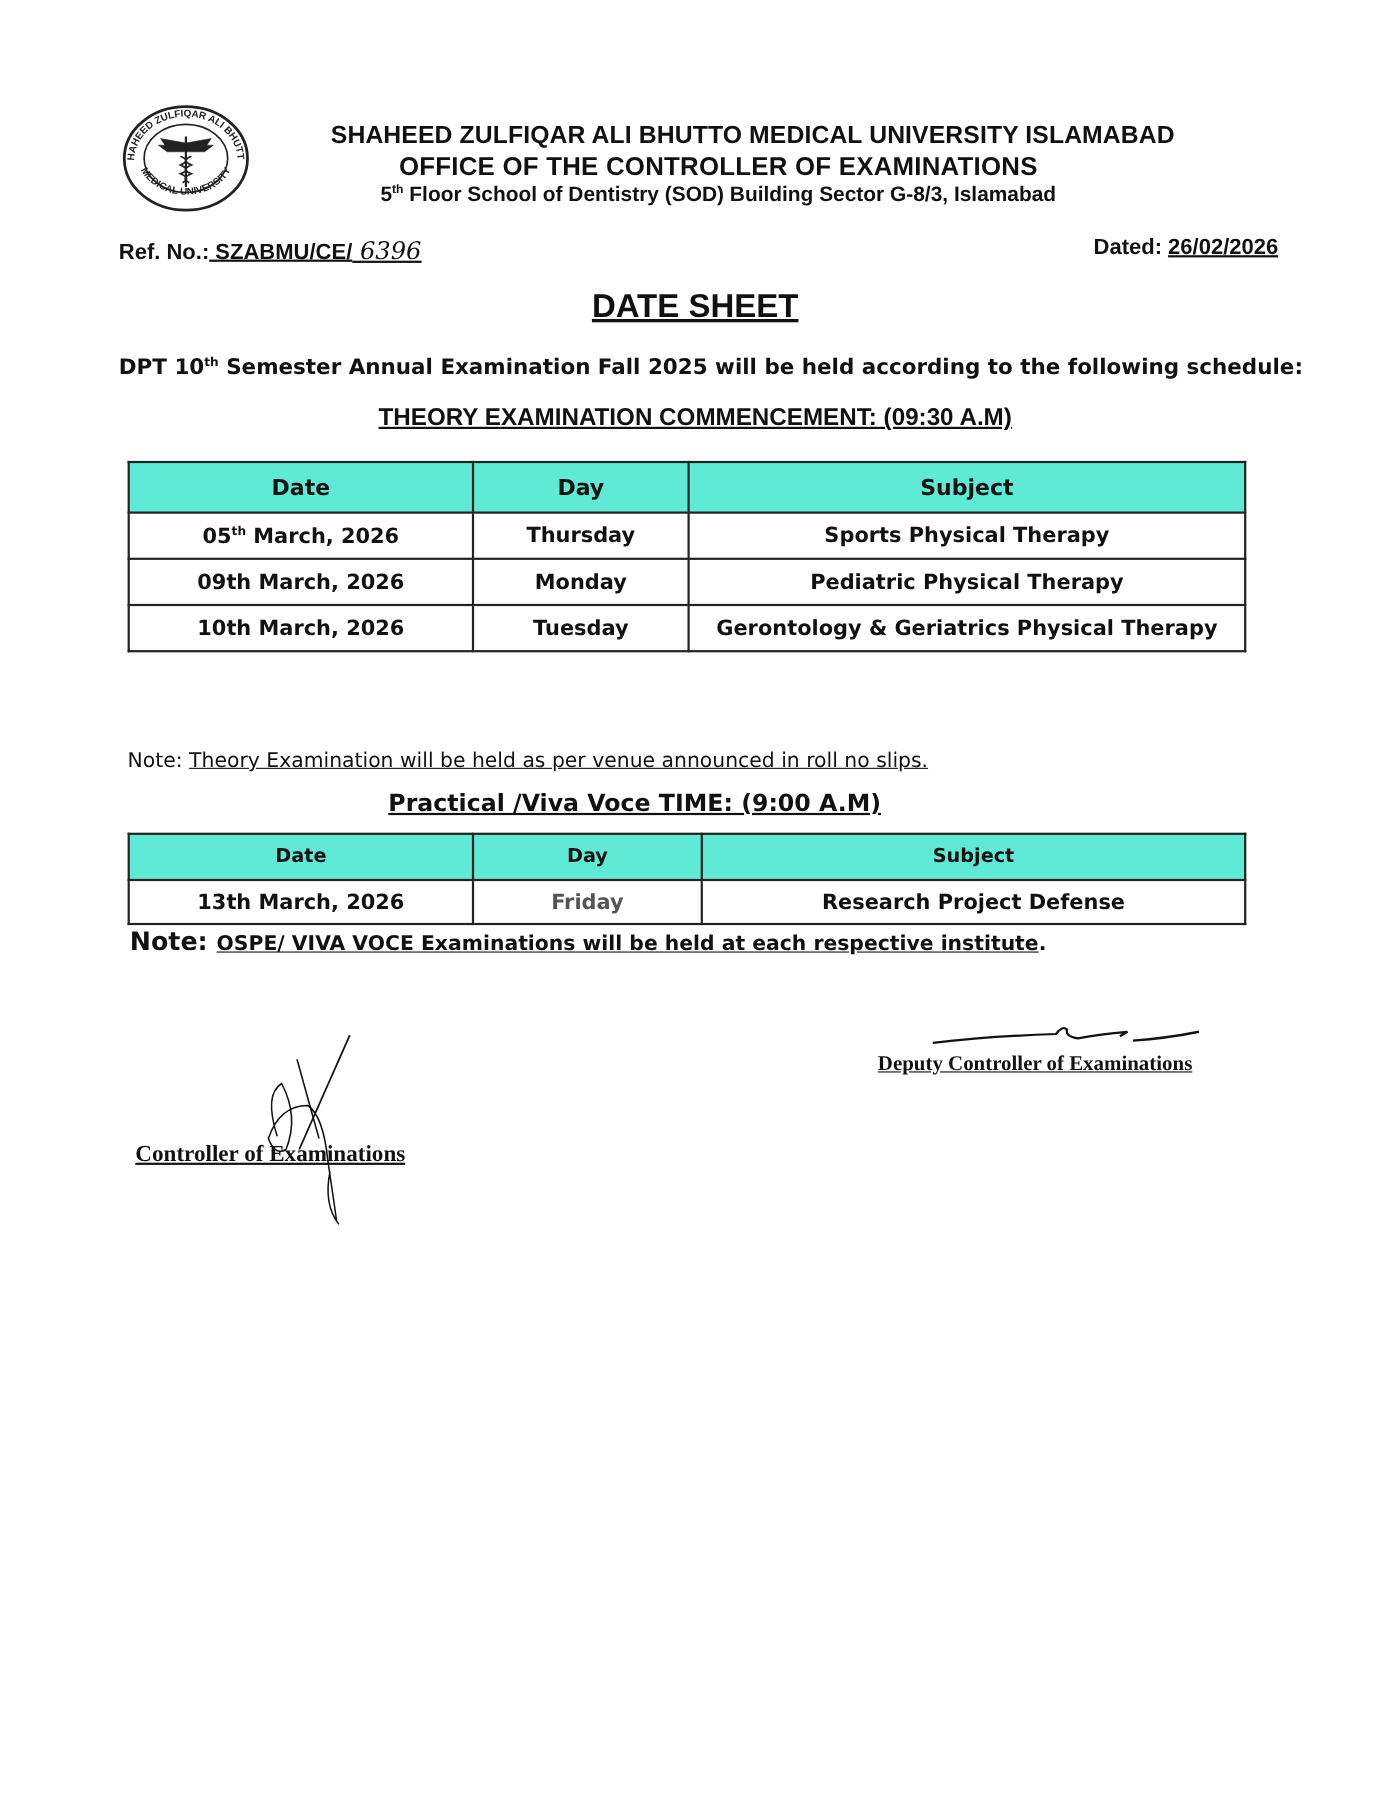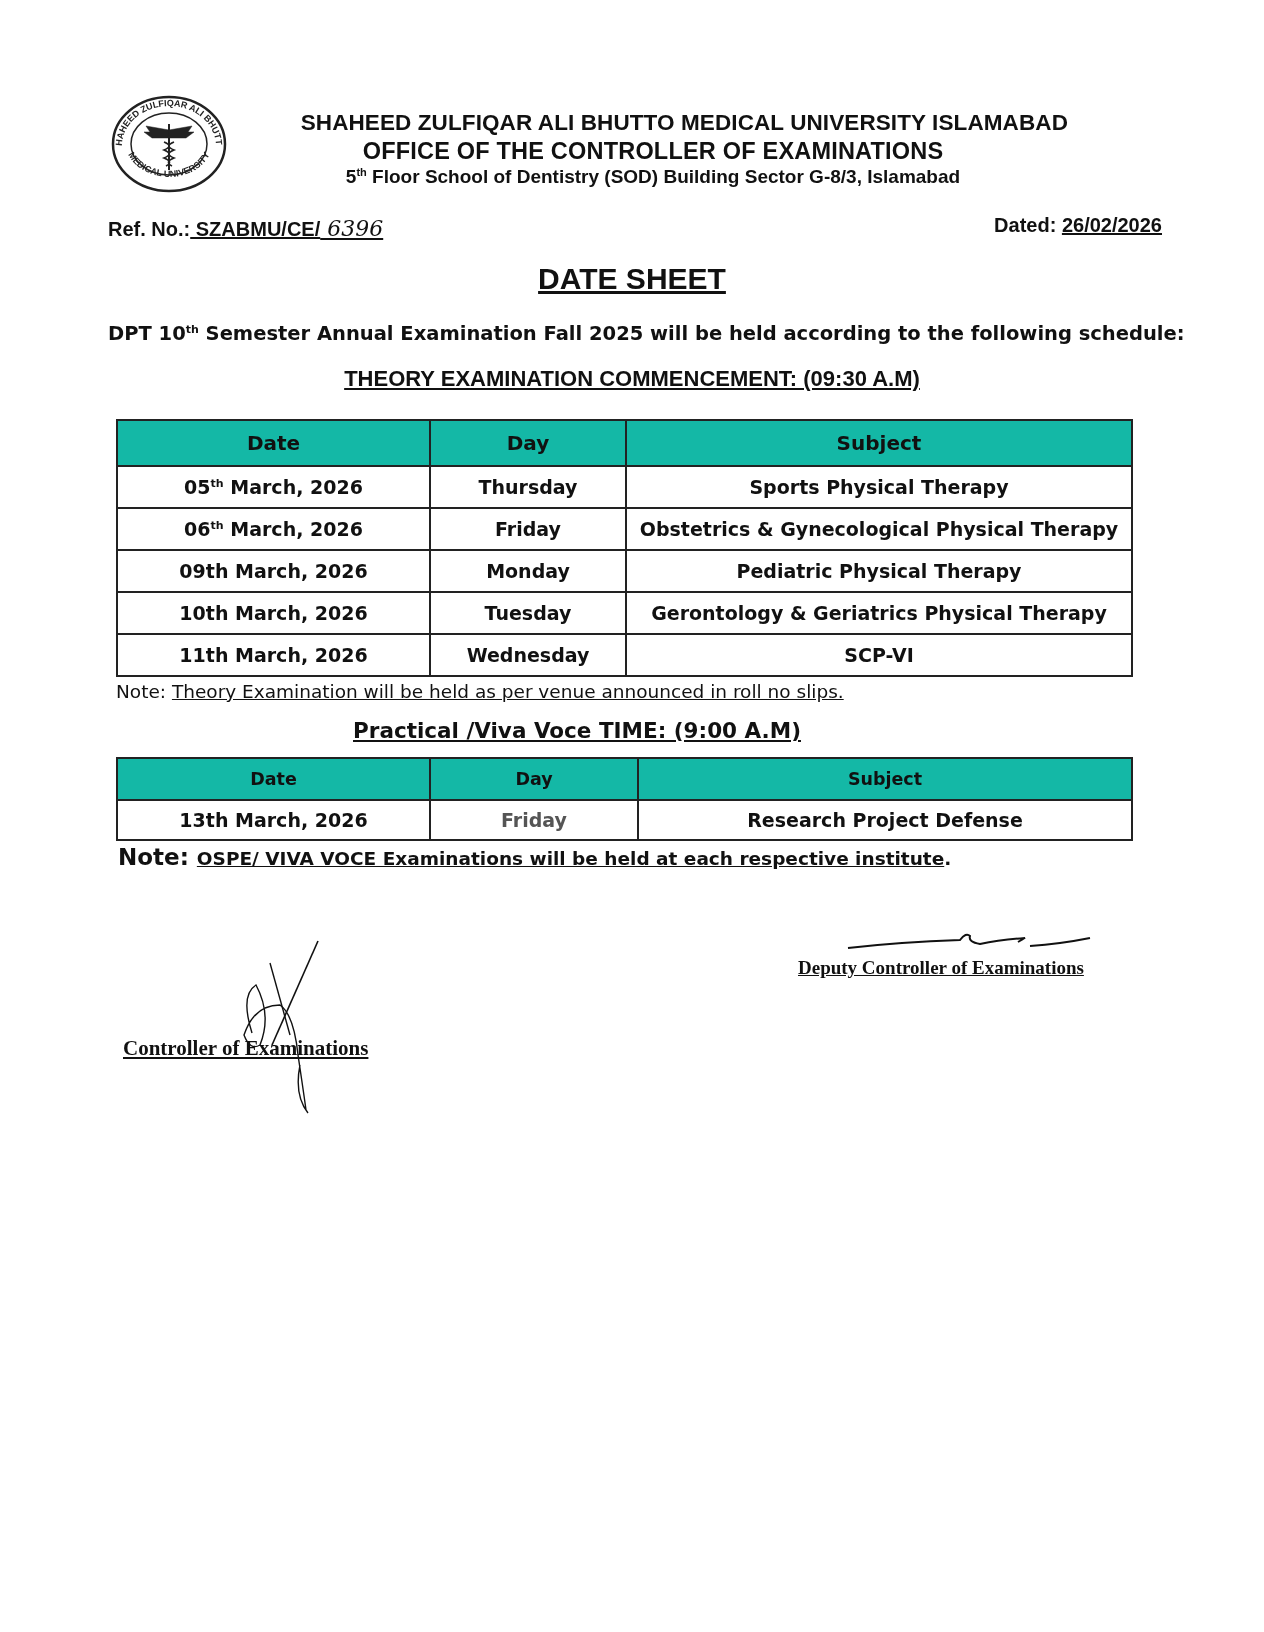--- a/index.html
+++ b/index.html
@@ -25,21 +25,21 @@
   .title span { text-decoration: underline; text-decoration-thickness: 3px; }
 
   .intro { position: absolute; left: 108px; top: 322px; font-size: 19.5px; font-weight: bold; }
   .intro sup { font-size: 11px; }
 
   .theoryhead { position: absolute; left: 0; right: 0; top: 366px; text-align: center; font-size: 22px; font-weight: bold; }
   .theoryhead span { text-decoration: underline; }
 
   table.sched { position: absolute; border-collapse: collapse; }
   table.sched td, table.sched th { border: 2px solid #222; text-align: center; font-weight: bold; padding: 0; }
-  table.sched th { background: #14b8a6; font-weight: bold; }
+  table.sched th { background: #5eead4; font-weight: bold; }
   #theory-table { left: 116px; top: 419px; width: 1017px; }
   #theory-table th { height: 44px; font-size: 20px; }
   #theory-table td { height: 40px; font-size: 19px; }
   #theory-table col.c1 { width: 313px; }
   #theory-table col.c2 { width: 196px; }
   #theory-table sup { font-size: 11px; }
 
   .note1 { position: absolute; left: 116px; top: 681px; font-size: 18.5px; font-weight: normal; }
   .note1 .u { text-decoration: underline; }
 
@@ -114,38 +114,28 @@
       <th>Subject</th>
     </tr>
   </thead>
   <tbody>
     <tr>
       <td><span>05</span><sup>th</sup><span> March, 2026</span></td>
       <td>Thursday</td>
       <td>Sports Physical Therapy</td>
     </tr>
     <tr>
-      <td><span>06</span><sup>th</sup><span> March, 2026</span></td>
-      <td>Friday</td>
-      <td>Obstetrics &amp; Gynecological Physical Therapy</td>
-    </tr>
-    <tr>
       <td><span>09th March, 2026</span></td>
       <td>Monday</td>
       <td>Pediatric Physical Therapy</td>
     </tr>
     <tr>
       <td><span>10th March, 2026</span></td>
       <td>Tuesday</td>
       <td>Gerontology &amp; Geriatrics Physical Therapy</td>
-    </tr>
-    <tr>
-      <td><span>11th March, 2026</span></td>
-      <td>Wednesday</td>
-      <td>SCP-VI</td>
     </tr>
   </tbody>
 </table>
 
 <div class="note1 calibri"><span>Note: </span><span class="u">Theory Examination will be held as per venue announced in roll no slips.</span></div>
 
 <div class="prachead calibri"><span>Practical /Viva Voce TIME: (9:00 A.M)</span><span class="pad"></span></div>
 
 <table class="sched calibri" id="practical-table">
   <colgroup>

